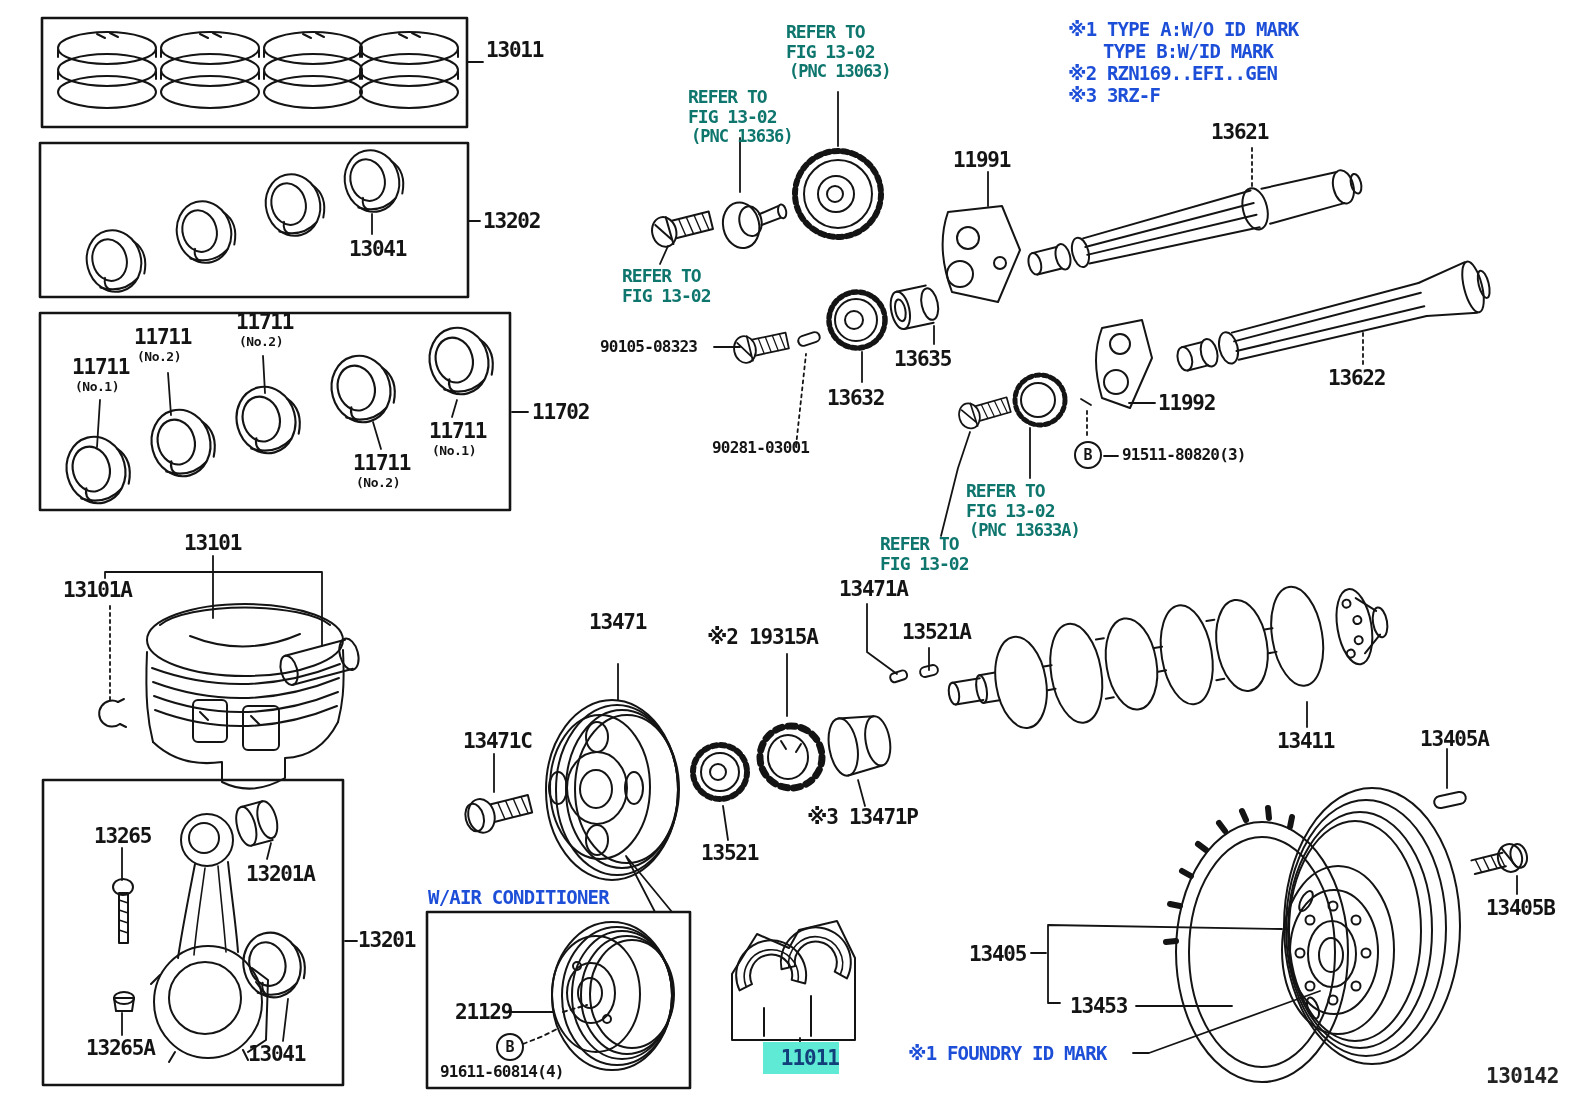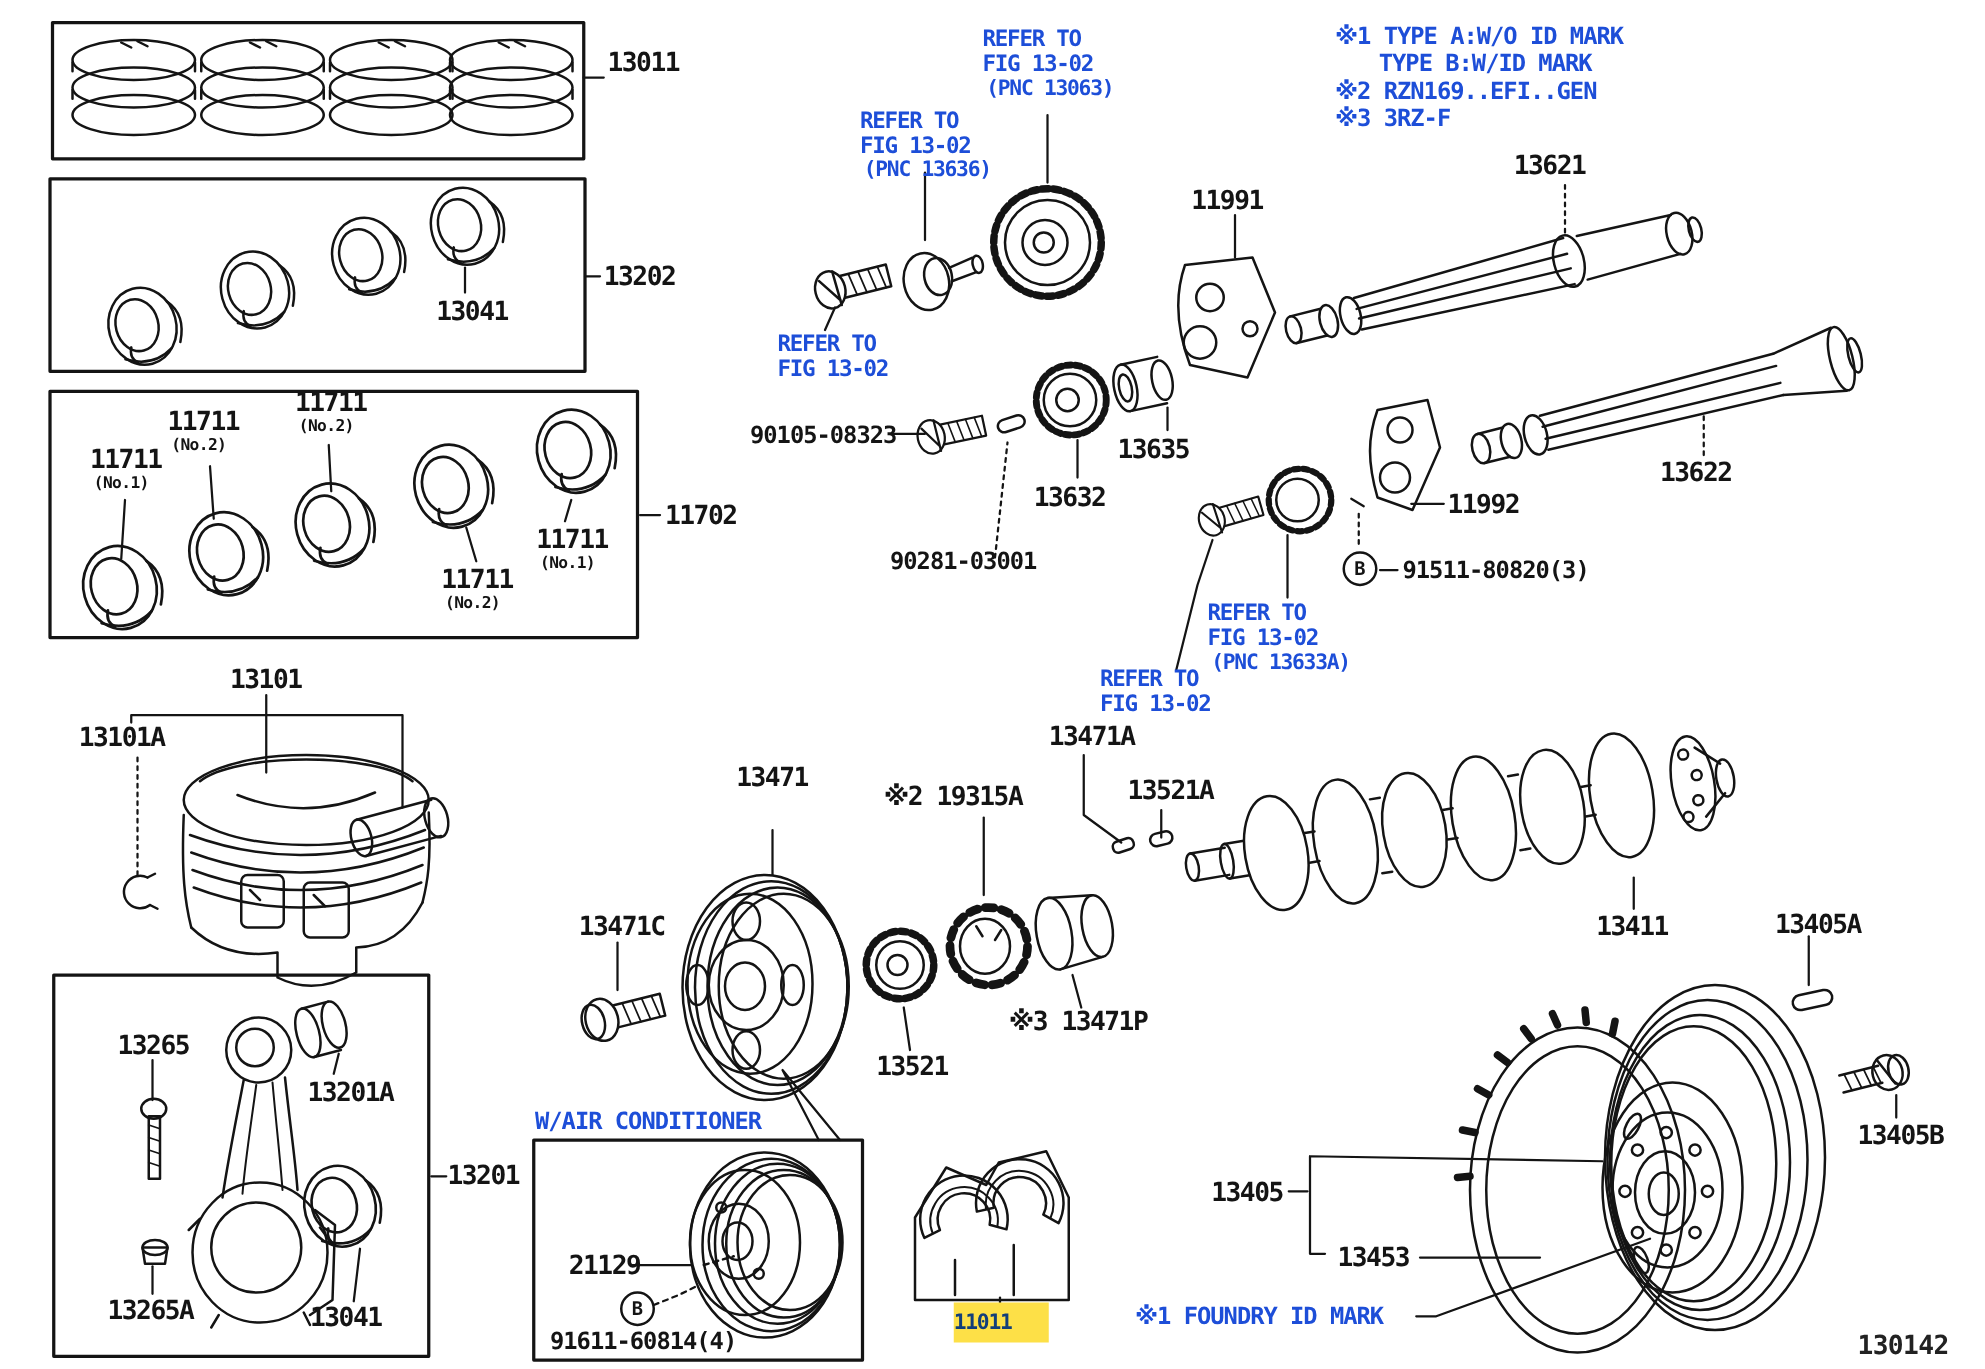--- a/index.html
+++ b/index.html
@@ -1,31 +1,31 @@
 <!DOCTYPE html>
 <html><head>
 <meta charset="utf-8">
 <style>
   html,body{margin:0;padding:0;background:#fff;}
   .canvas{position:relative;width:1588px;height:1095px;background:#fff;overflow:hidden;
           font-family:"DejaVu Sans Mono","DejaVu Sans",monospace;}
   svg{position:absolute;left:0;top:0;}
   .pn{position:absolute;font-weight:bold;font-size:21px;line-height:1;letter-spacing:-1.2px;
       color:#141414;white-space:nowrap;}
-  .pn-long{font-size:19px;letter-spacing:-0.8px;}
+  .pn-long{font-size:16px;letter-spacing:-0.8px;}
   .pn-sub{position:absolute;font-weight:bold;font-size:13px;line-height:1;letter-spacing:-0.5px;color:#141414;white-space:nowrap;}
   .refer{position:absolute;font-weight:bold;font-size:18px;line-height:1.12;letter-spacing:-1px;
-         color:#1d4ed8;white-space:nowrap;}
+         color:#0f766e;white-space:nowrap;}
   .refer .pnc{font-size:17px;padding-left:3px;text-align:right;}
   .note{position:absolute;font-weight:bold;font-size:19px;line-height:1;letter-spacing:-0.8px;
         color:#1d4ed8;white-space:nowrap;}
   .bmark{position:absolute;width:24px;height:24px;border:2.5px solid #141414;border-radius:50%;
          font-weight:bold;font-size:15px;line-height:24px;text-align:center;color:#141414;}
-  .hl{position:absolute;background:#fde047;color:#123e7a;font-weight:bold;font-size:17px;
-      letter-spacing:-1px;width:76px;height:32px;line-height:32px;text-align:left;cursor:pointer;}
+  .hl{position:absolute;background:#5eead4;color:#123e7a;font-weight:bold;font-size:21px;
+      letter-spacing:-1px;width:76px;height:32px;line-height:32px;text-align:right;cursor:pointer;}
   .figcode{position:absolute;font-weight:bold;font-size:21px;letter-spacing:-0.5px;color:#222;}
 </style>
 </head>
 <body>
 
 <div class="canvas">
 
 <svg width="1588" height="1095" viewBox="0 0 1588 1095">
   <defs>
     <g id="bshell" fill="none">

